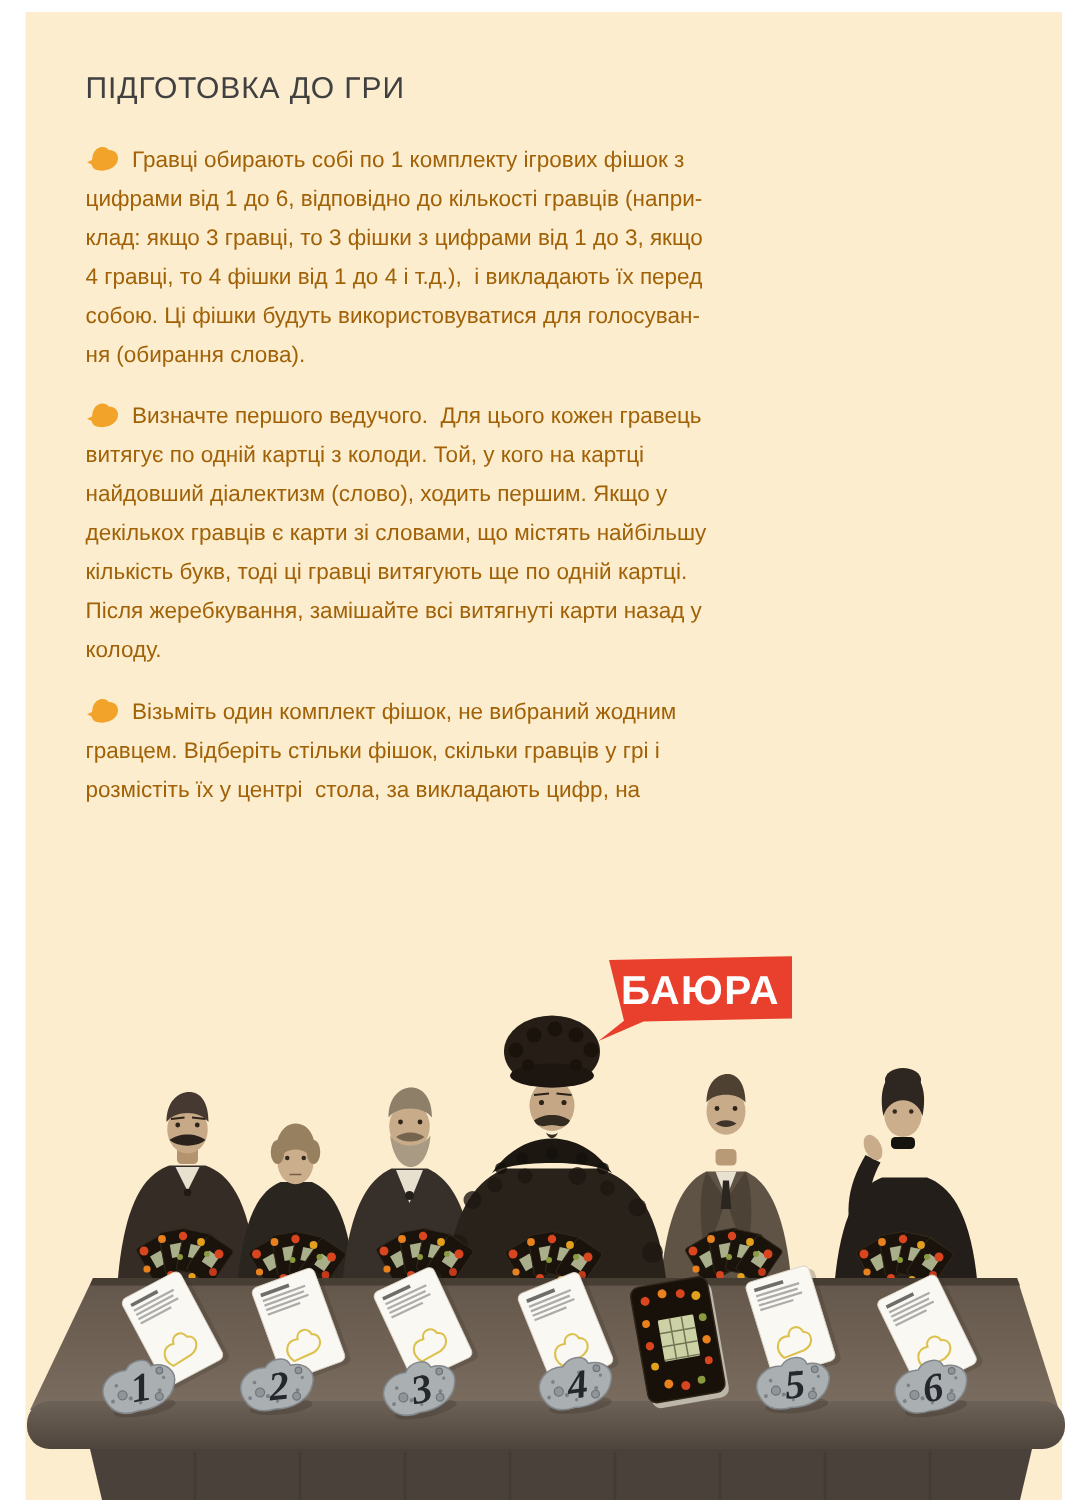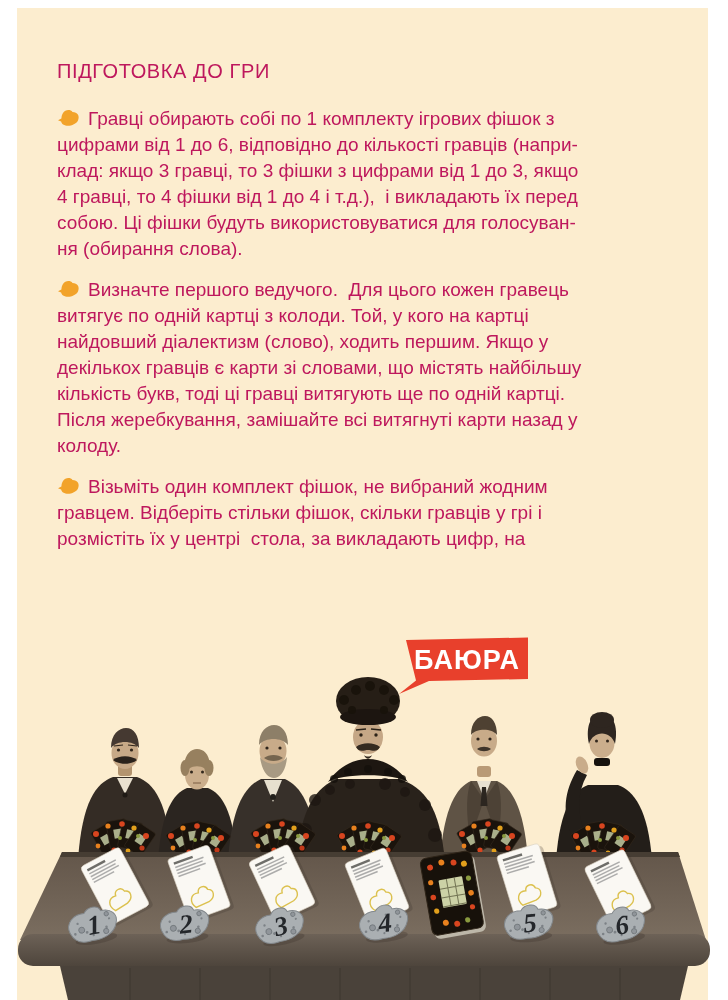--- a/index.html
+++ b/index.html
@@ -9,25 +9,25 @@
     font-family:"Liberation Sans", sans-serif;
   }
   .page{
     position:absolute;left:17px;right:20px;top:8px;bottom:0;
     background:#fcedcf;
   }
   .content{
     position:absolute;left:40px;top:38px;width:633px;
   }
   h1.section-title{
-    font-size:20px;font-weight:400;color:#be185d;
-    letter-spacing:0.6px;margin:12px 0 22px 0;line-height:26px;
+    font-size:20px;font-weight:400;color:#404040;
+    letter-spacing:0.6px;margin:0 0 22px 0;line-height:26px;
   }
   .para{
-    font-size:19px;line-height:26px;color:#be185d;
+    font-size:15px;line-height:26px;color:#a16207;
     margin:0 0 15px 0;
   }
   .para .bullet{
     float:left;width:24px;height:20px;margin:3px 7px 0 0;
   }
   .para .bullet svg{display:block;width:24px;height:20px;}
   .para .ptext{white-space:pre-wrap;}
   .illustration{
     position:absolute;left:0;top:630px;width:728px;height:370px;
   }

